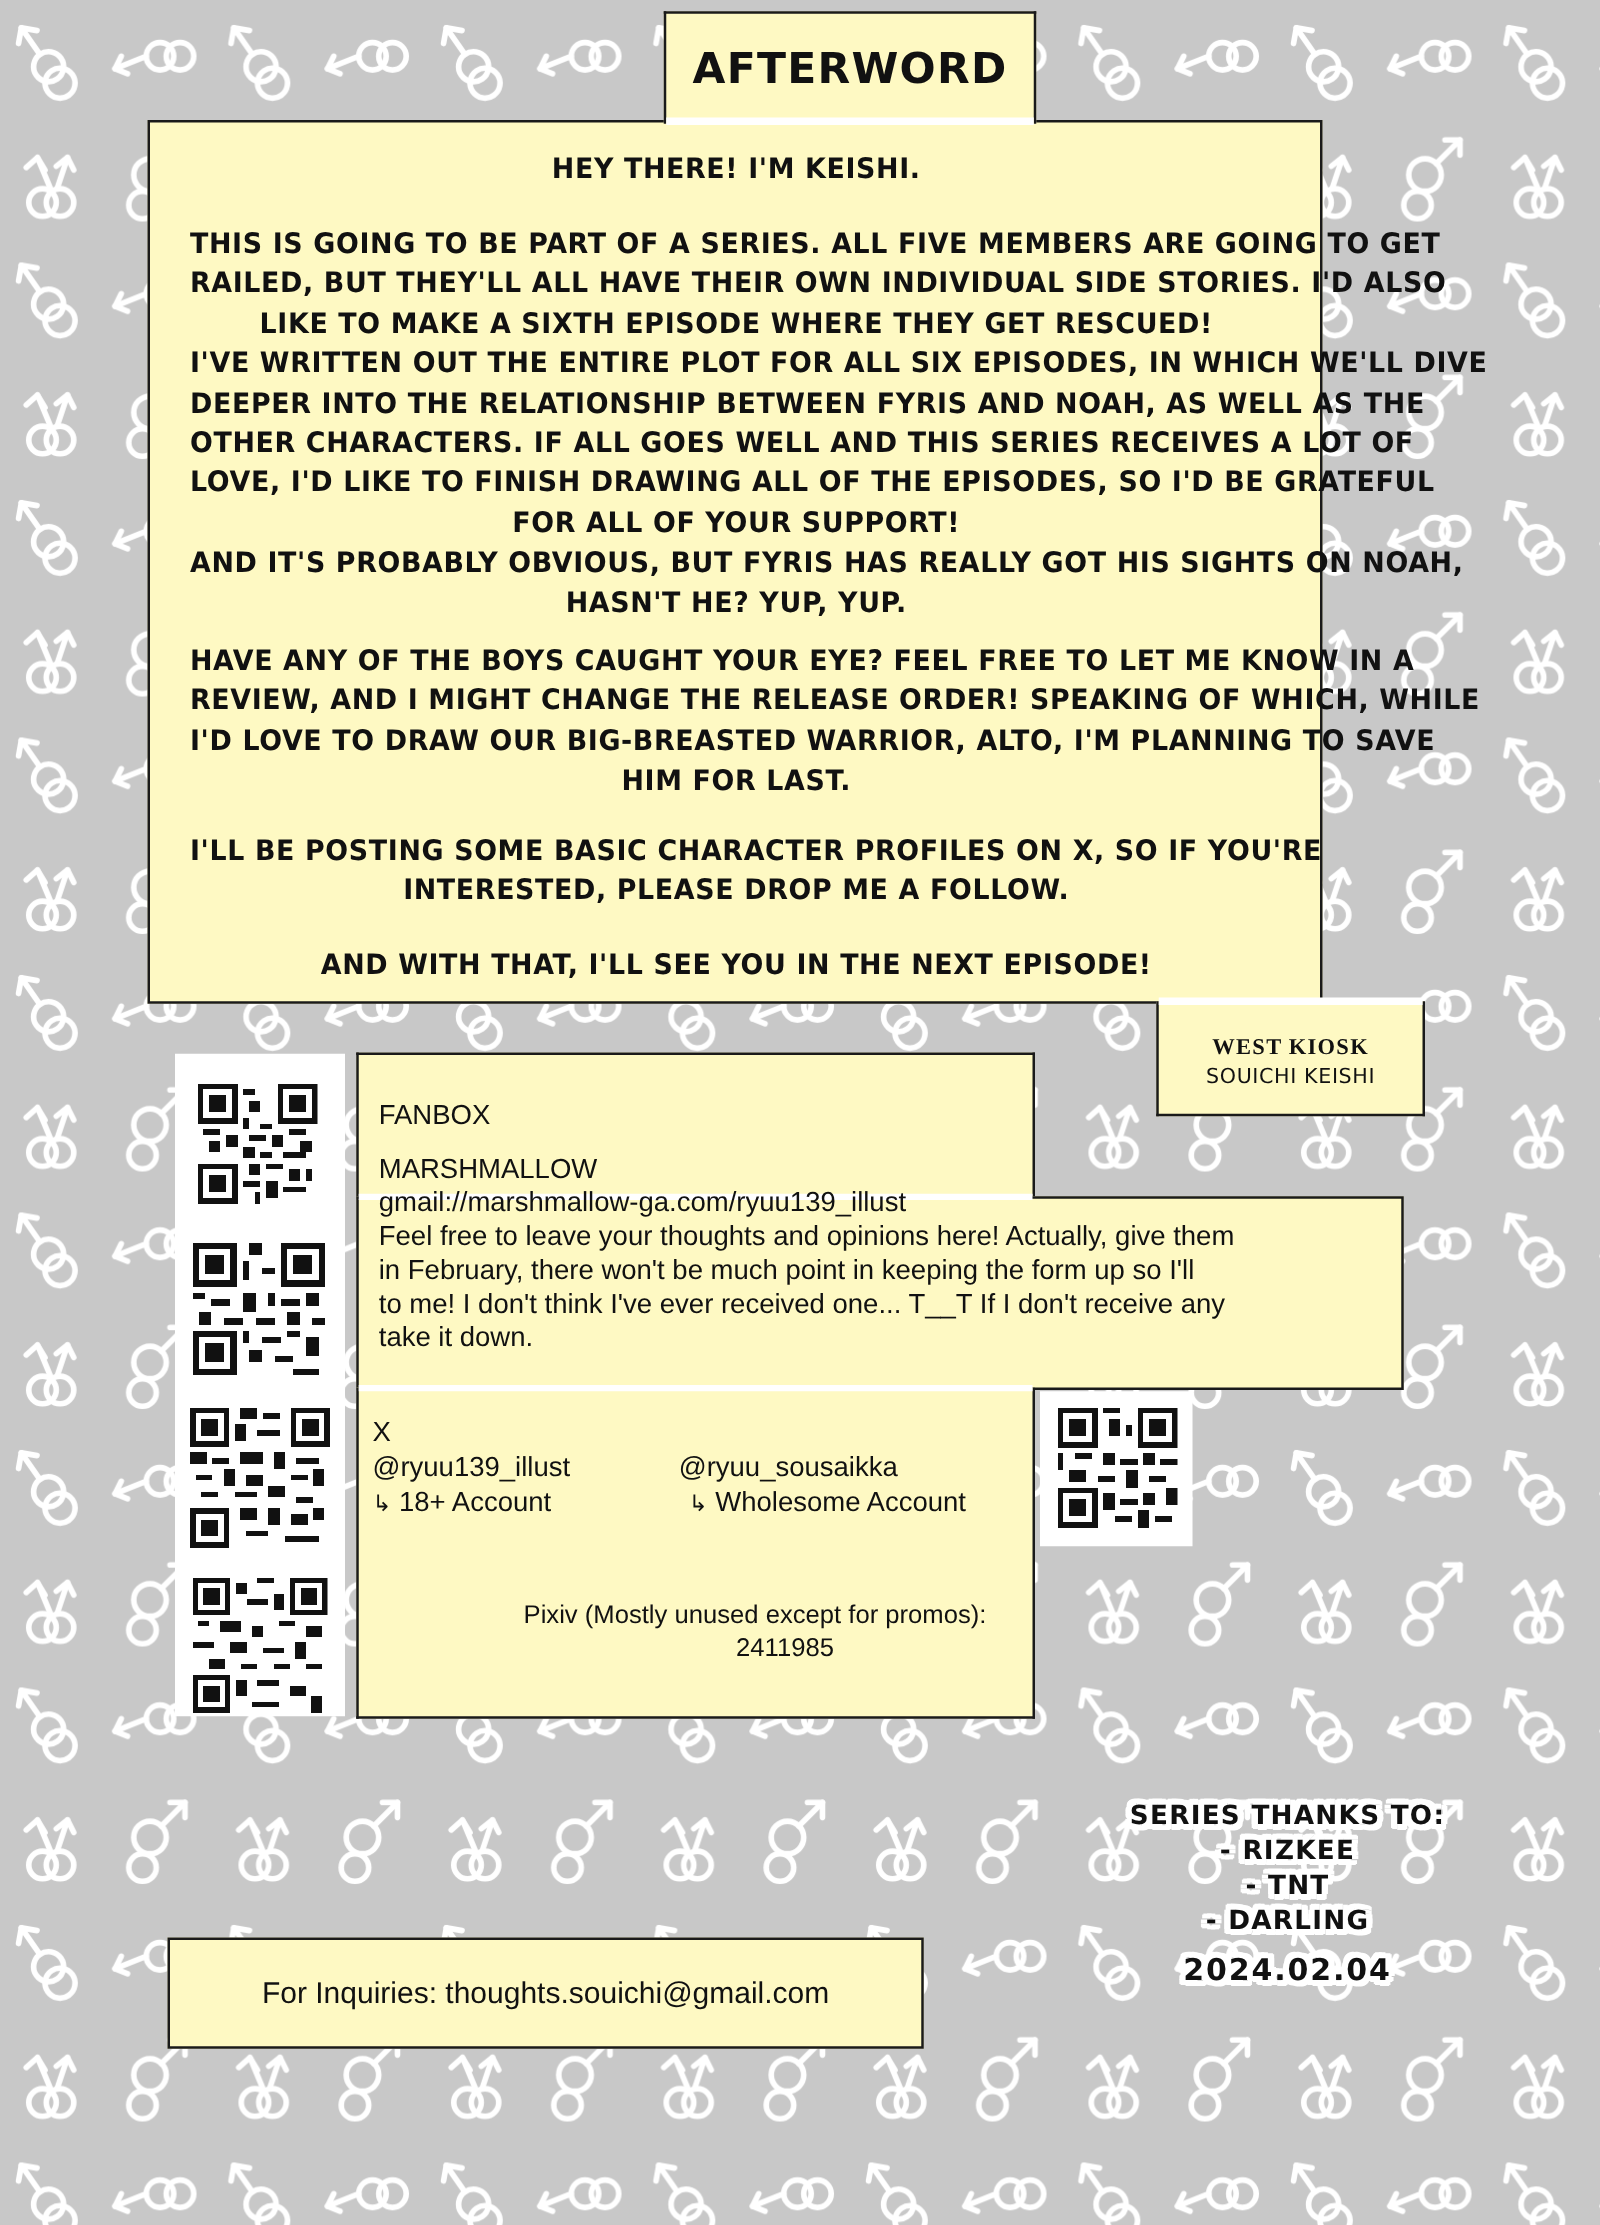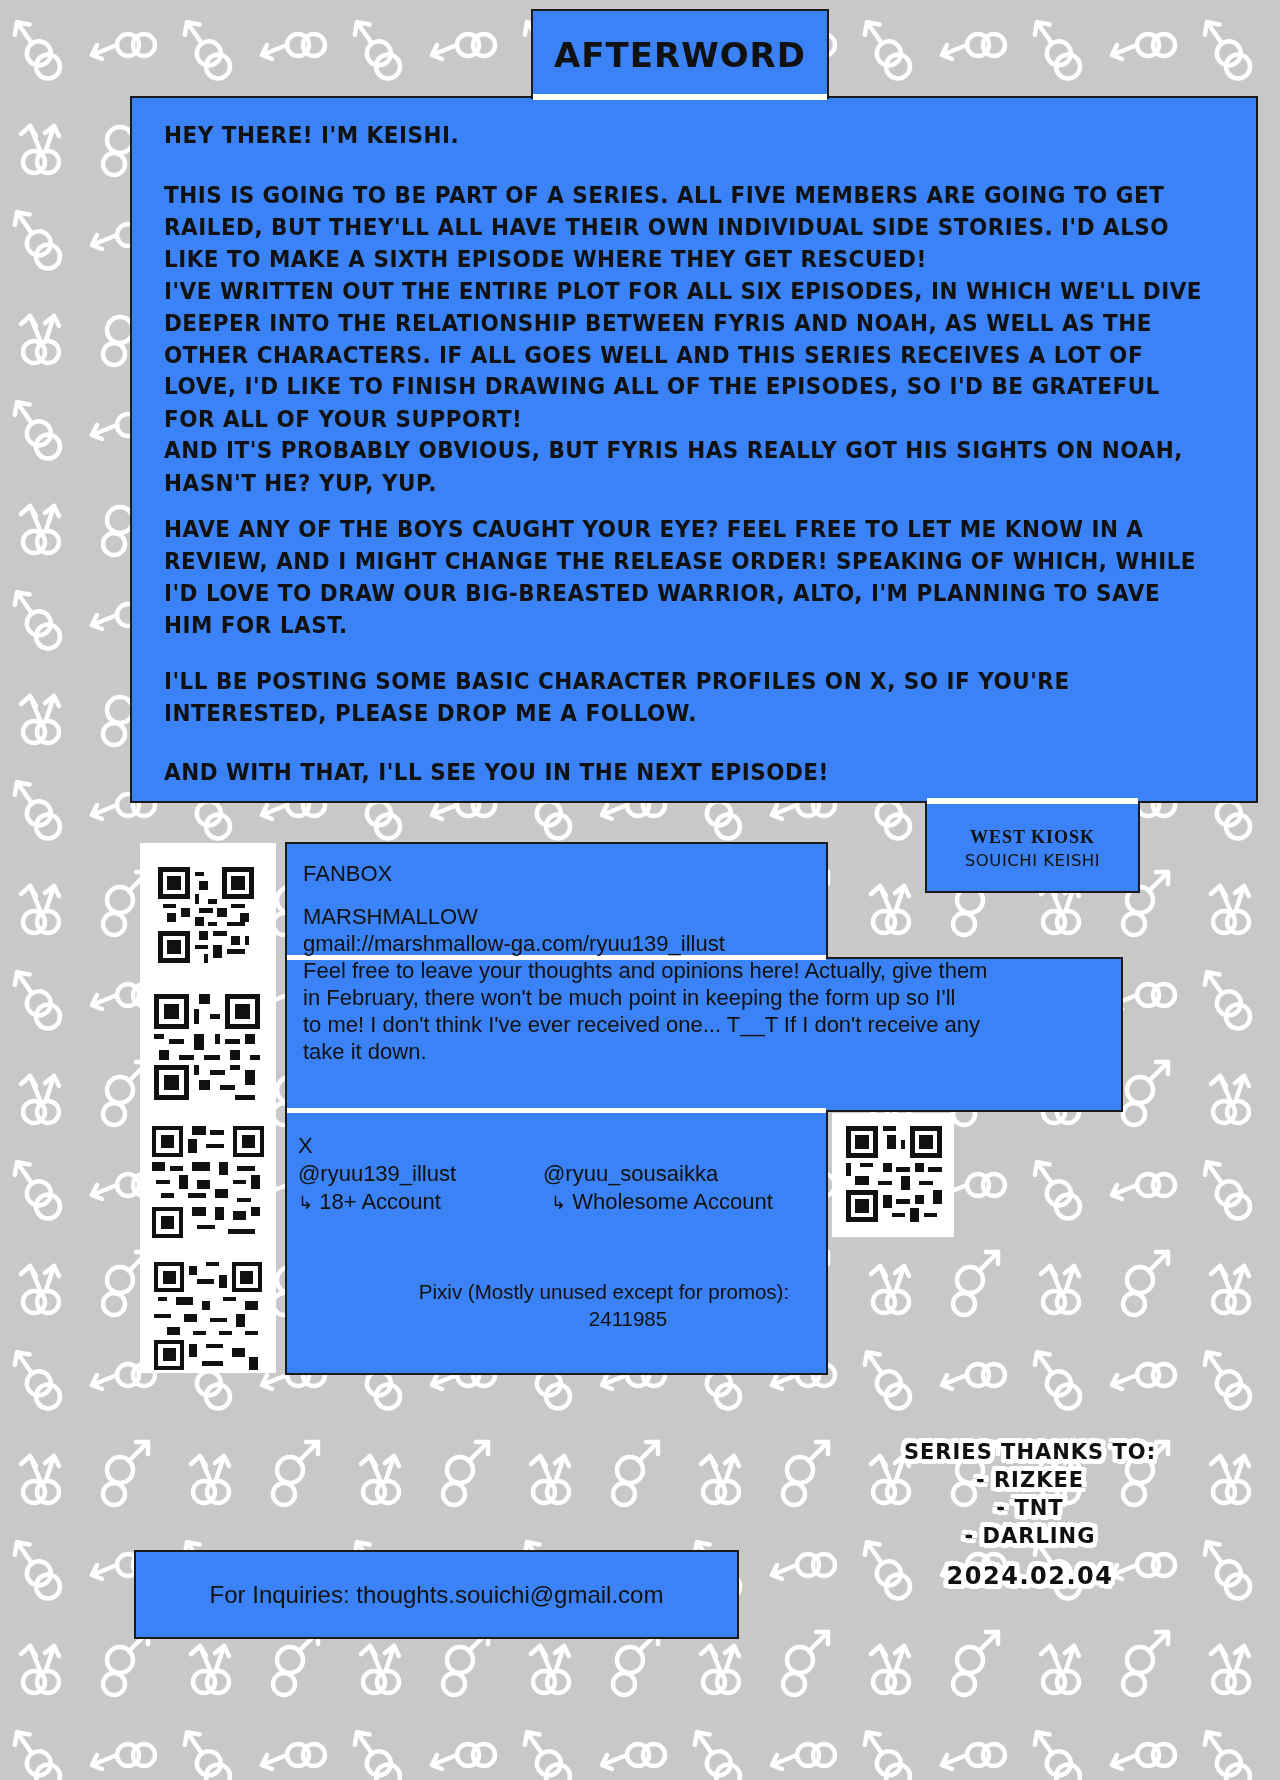--- a/index.html
+++ b/index.html
@@ -19,43 +19,44 @@
       font-family: "DejaVu Sans", sans-serif;
       font-weight: bold;
       text-transform: uppercase;
       letter-spacing: 0.5px;
       transform: scaleY(1.05);
       transform-origin: left top;
     }
 
     .panel {
       position: absolute;
-      background: #3b82f6;
+      background: #fef9c3;
       border: 2px solid #1a1a1a;
       z-index: 2;
+      text-align: center;
     }
 
     
     .title-tab {
       left: 531px; top: 9px; width: 298px; height: 90px;
       border-bottom: none;
       display: flex; align-items: center; justify-content: center;
       z-index: 3;
     }
     .title-tab h1 {
       font-family: "DejaVu Sans", sans-serif;
       font-weight: bold;
       font-size: 34px;
       letter-spacing: 1px;
       color: #111;
     }
 
     
     .main-box {
-      left: 130px; top: 96px; width: 1128px; height: 707px;
+      left: 118px; top: 96px; width: 940px; height: 707px;
       padding: 22px 30px 0 32px;
     }
     .main-box .para {
       font-size: 21.5px;
       line-height: 30.4px;
       margin-bottom: 30px;
     }
     .main-box .para:last-child { margin-bottom: 0; }
     .main-box .line { display: block; white-space: nowrap; }
 
@@ -297,21 +298,21 @@
     </svg>
   </div>
 </div>
 
 <div class="panel contact-upper"></div>
 <div class="panel contact-mid"></div>
 <div class="panel contact-lower"></div>
 <div class="join-a"></div>
 <div class="join-b"></div>
 
-<div class="contact-text" style="left:303px; top:860px; width:820px;">
+<div class="contact-text" style="left:303px; top:878px; width:820px;">
   <span class="ct-label">FANBOX</span>
   <span class="ct-label" style="margin-top:16px;">MARSHMALLOW</span>
   <span class="ct-link">gmail://marshmallow-ga.com/ryuu139_illust</span>
   <span class="ct-body">Feel free to leave your thoughts and opinions here! Actually, give them</span>
   <span class="ct-body">in February, there won't be much point in keeping the form up so I'll</span>
   <span class="ct-body">to me! I don't think I've ever received one... T__T  If I don't receive any</span>
   <span class="ct-body">take it down.</span>
 </div>
 
 <div class="x-block" style="left:298px; top:1132px; width:530px;">

